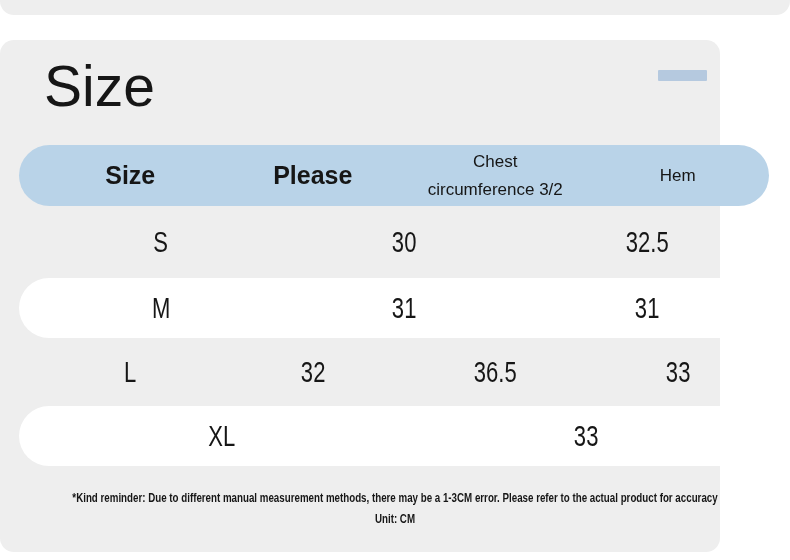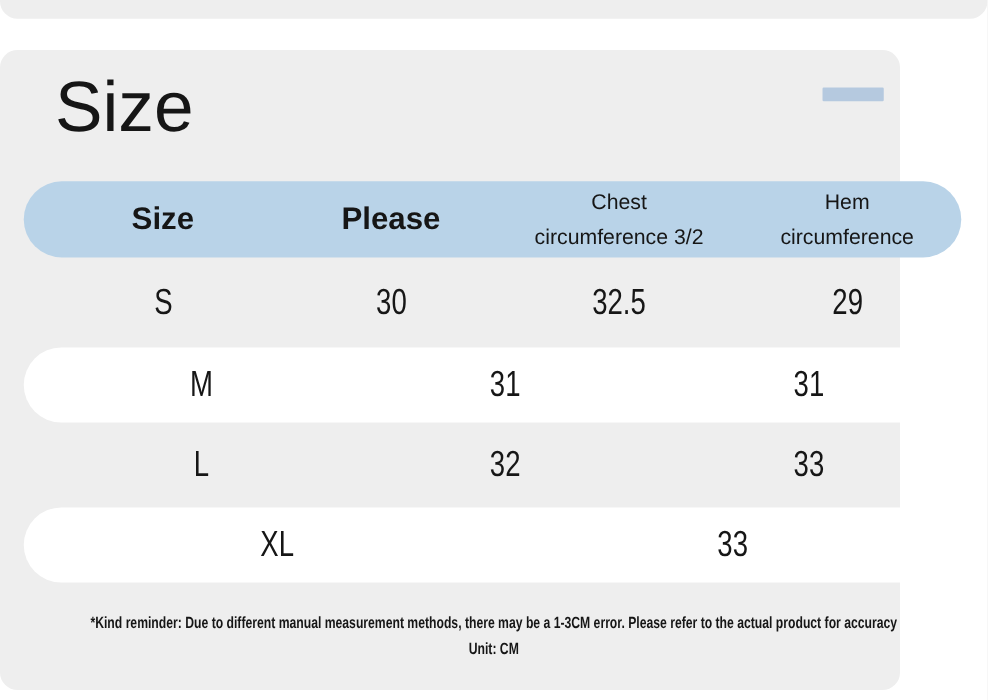--- a/index.html
+++ b/index.html
@@ -132,57 +132,56 @@
       </div>
       <div class="cell">
         <span class="h-big">Please</span>
       </div>
       <div class="cell">
         <span class="h-line">Chest</span>
         <span class="h-line">circumference 3/2</span>
       </div>
       <div class="cell">
         <span class="h-line">Hem</span>
-        <span class="h-line">circumference</span>
       </div>
     </div>
 
     <div class="trow r1">
       <div class="cell">
           <span class="val">S</span>
         </div>
       <div class="cell">
           <span class="val">30</span>
         </div>
       <div class="cell">
           <span class="val">32.5</span>
         </div>
-      <div class="cell">
-          <span class="val">29</span>
-        </div>
     </div>
 
     <div class="trow r2 pill">
       <div class="cell">
           <span class="val">M</span>
         </div>
       <div class="cell">
           <span class="val">31</span>
         </div>
       <div class="cell">
           <span class="val">31</span>
         </div>
     </div>
 
     <div class="trow r3">
       <div class="cell">
           <span class="val">L</span>
         </div>
       <div class="cell">
           <span class="val">32</span>
+        </div>
+      <div class="cell">
+          <span class="val">36.5</span>
         </div>
       <div class="cell">
           <span class="val">33</span>
         </div>
     </div>
 
     <div class="trow r4 pill">
       <div class="cell">
           <span class="val">XL</span>
         </div>

